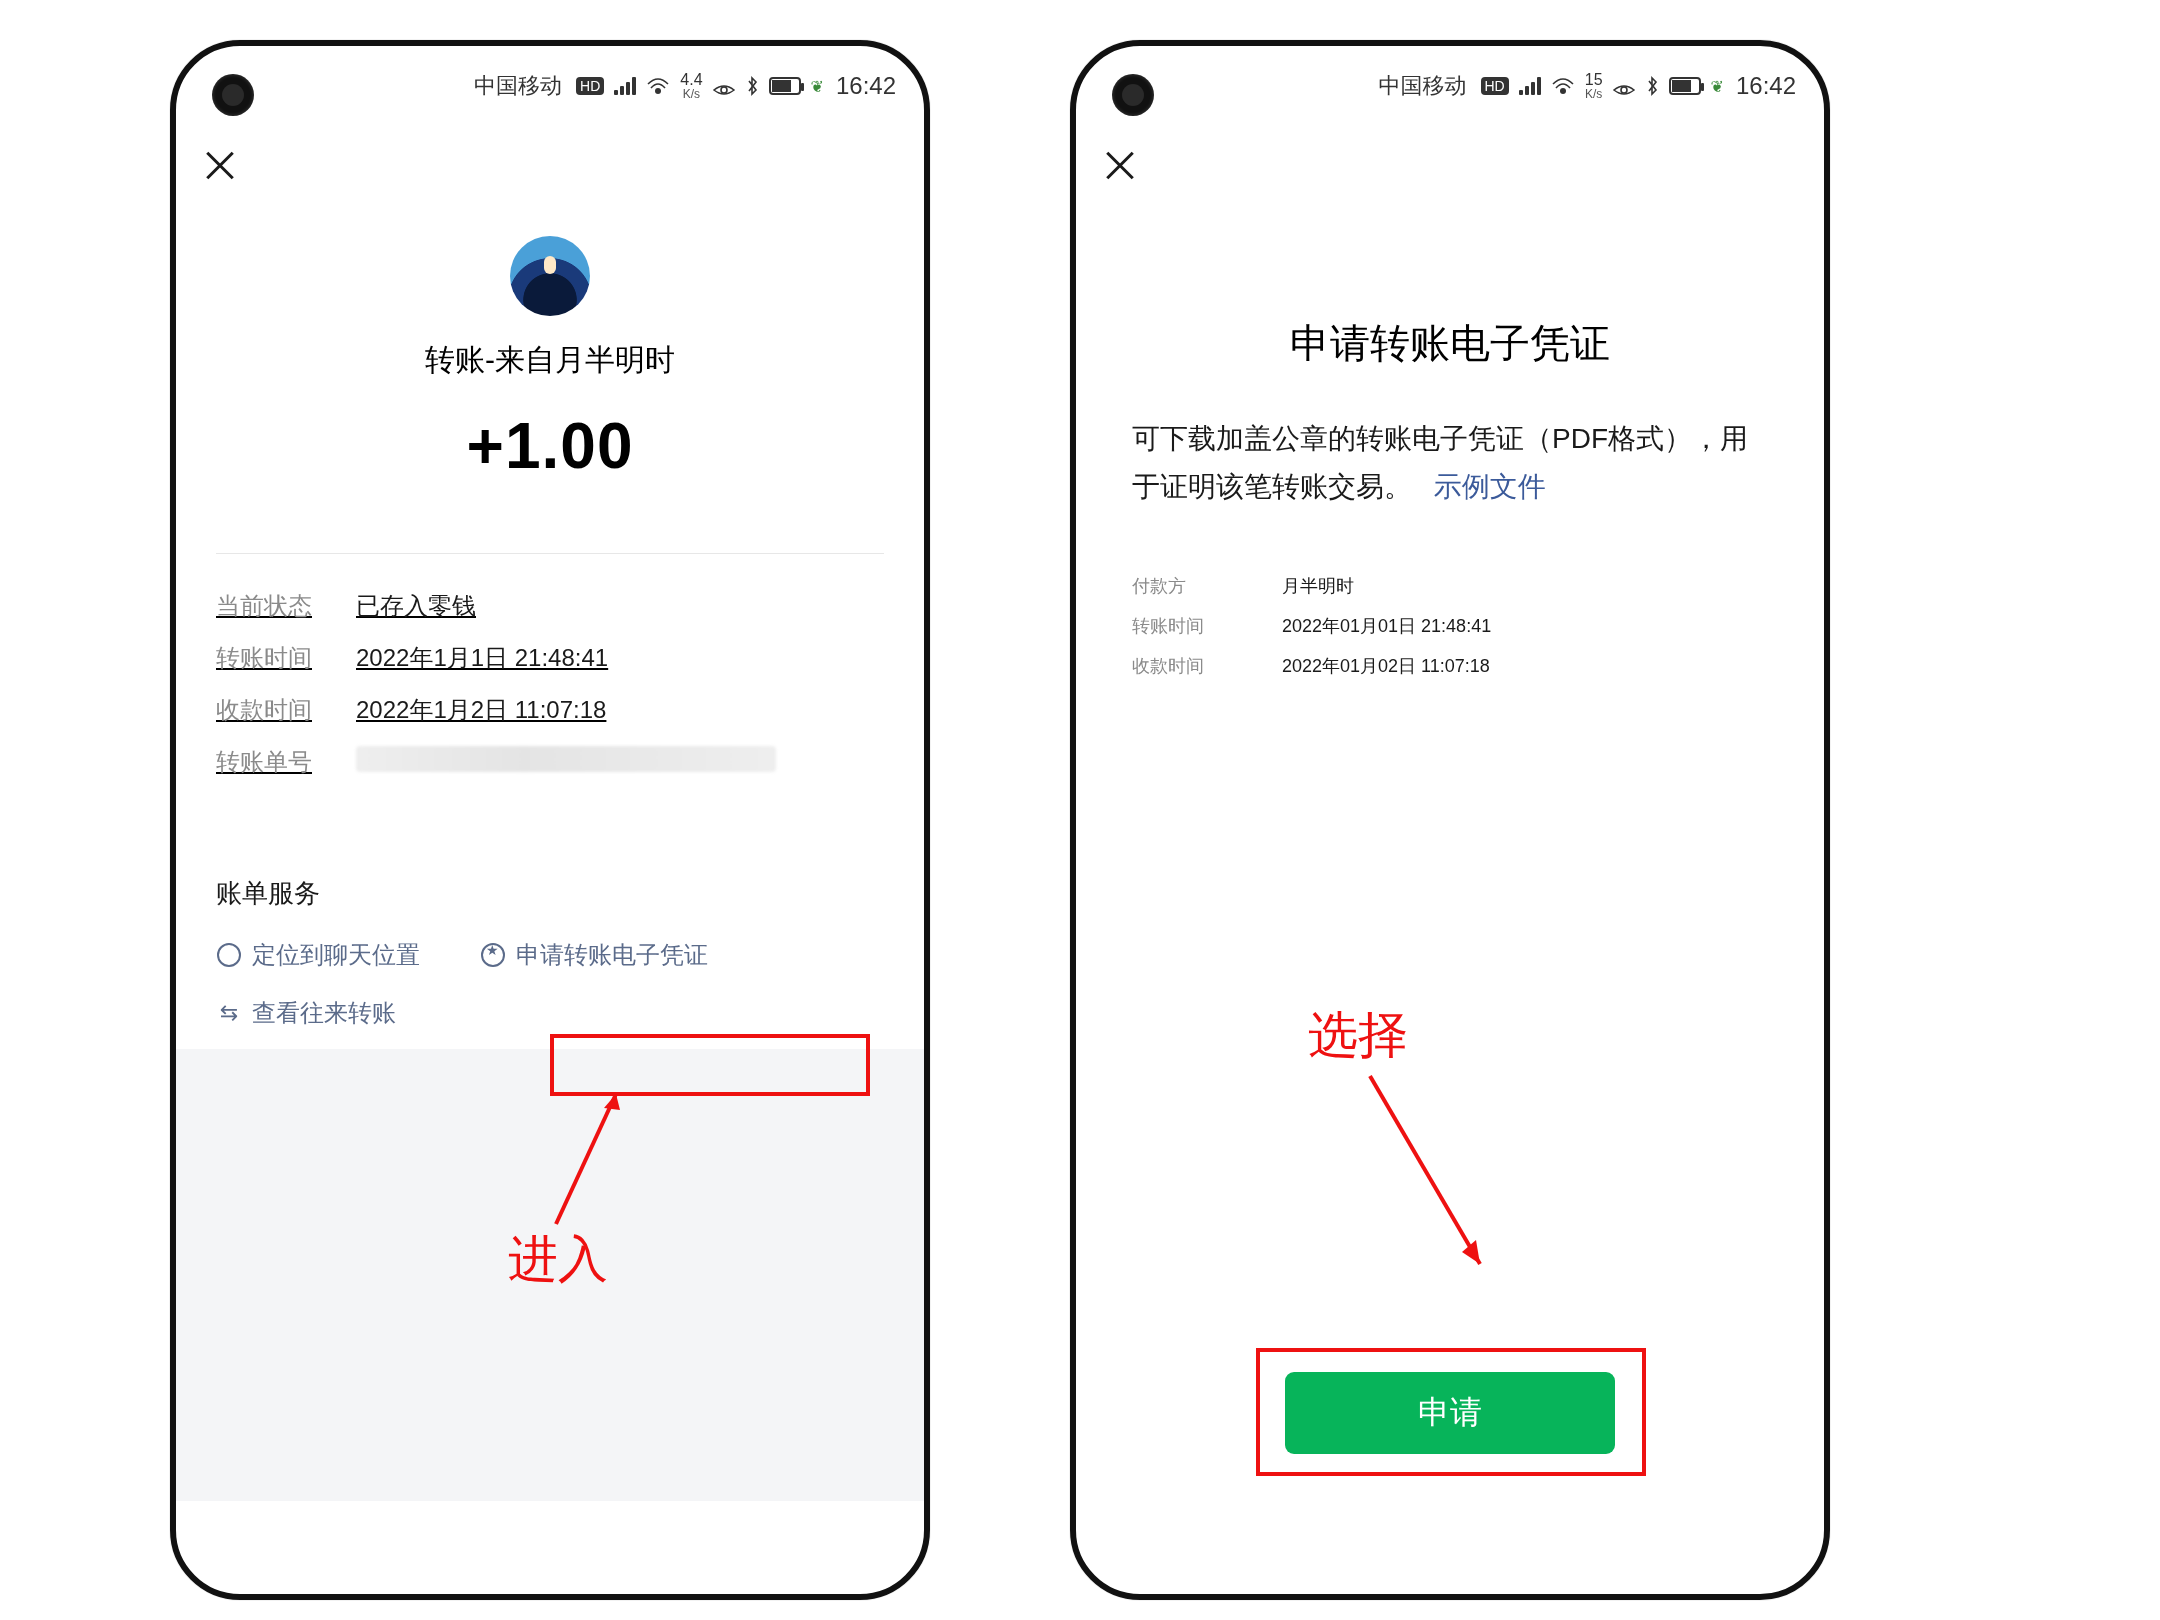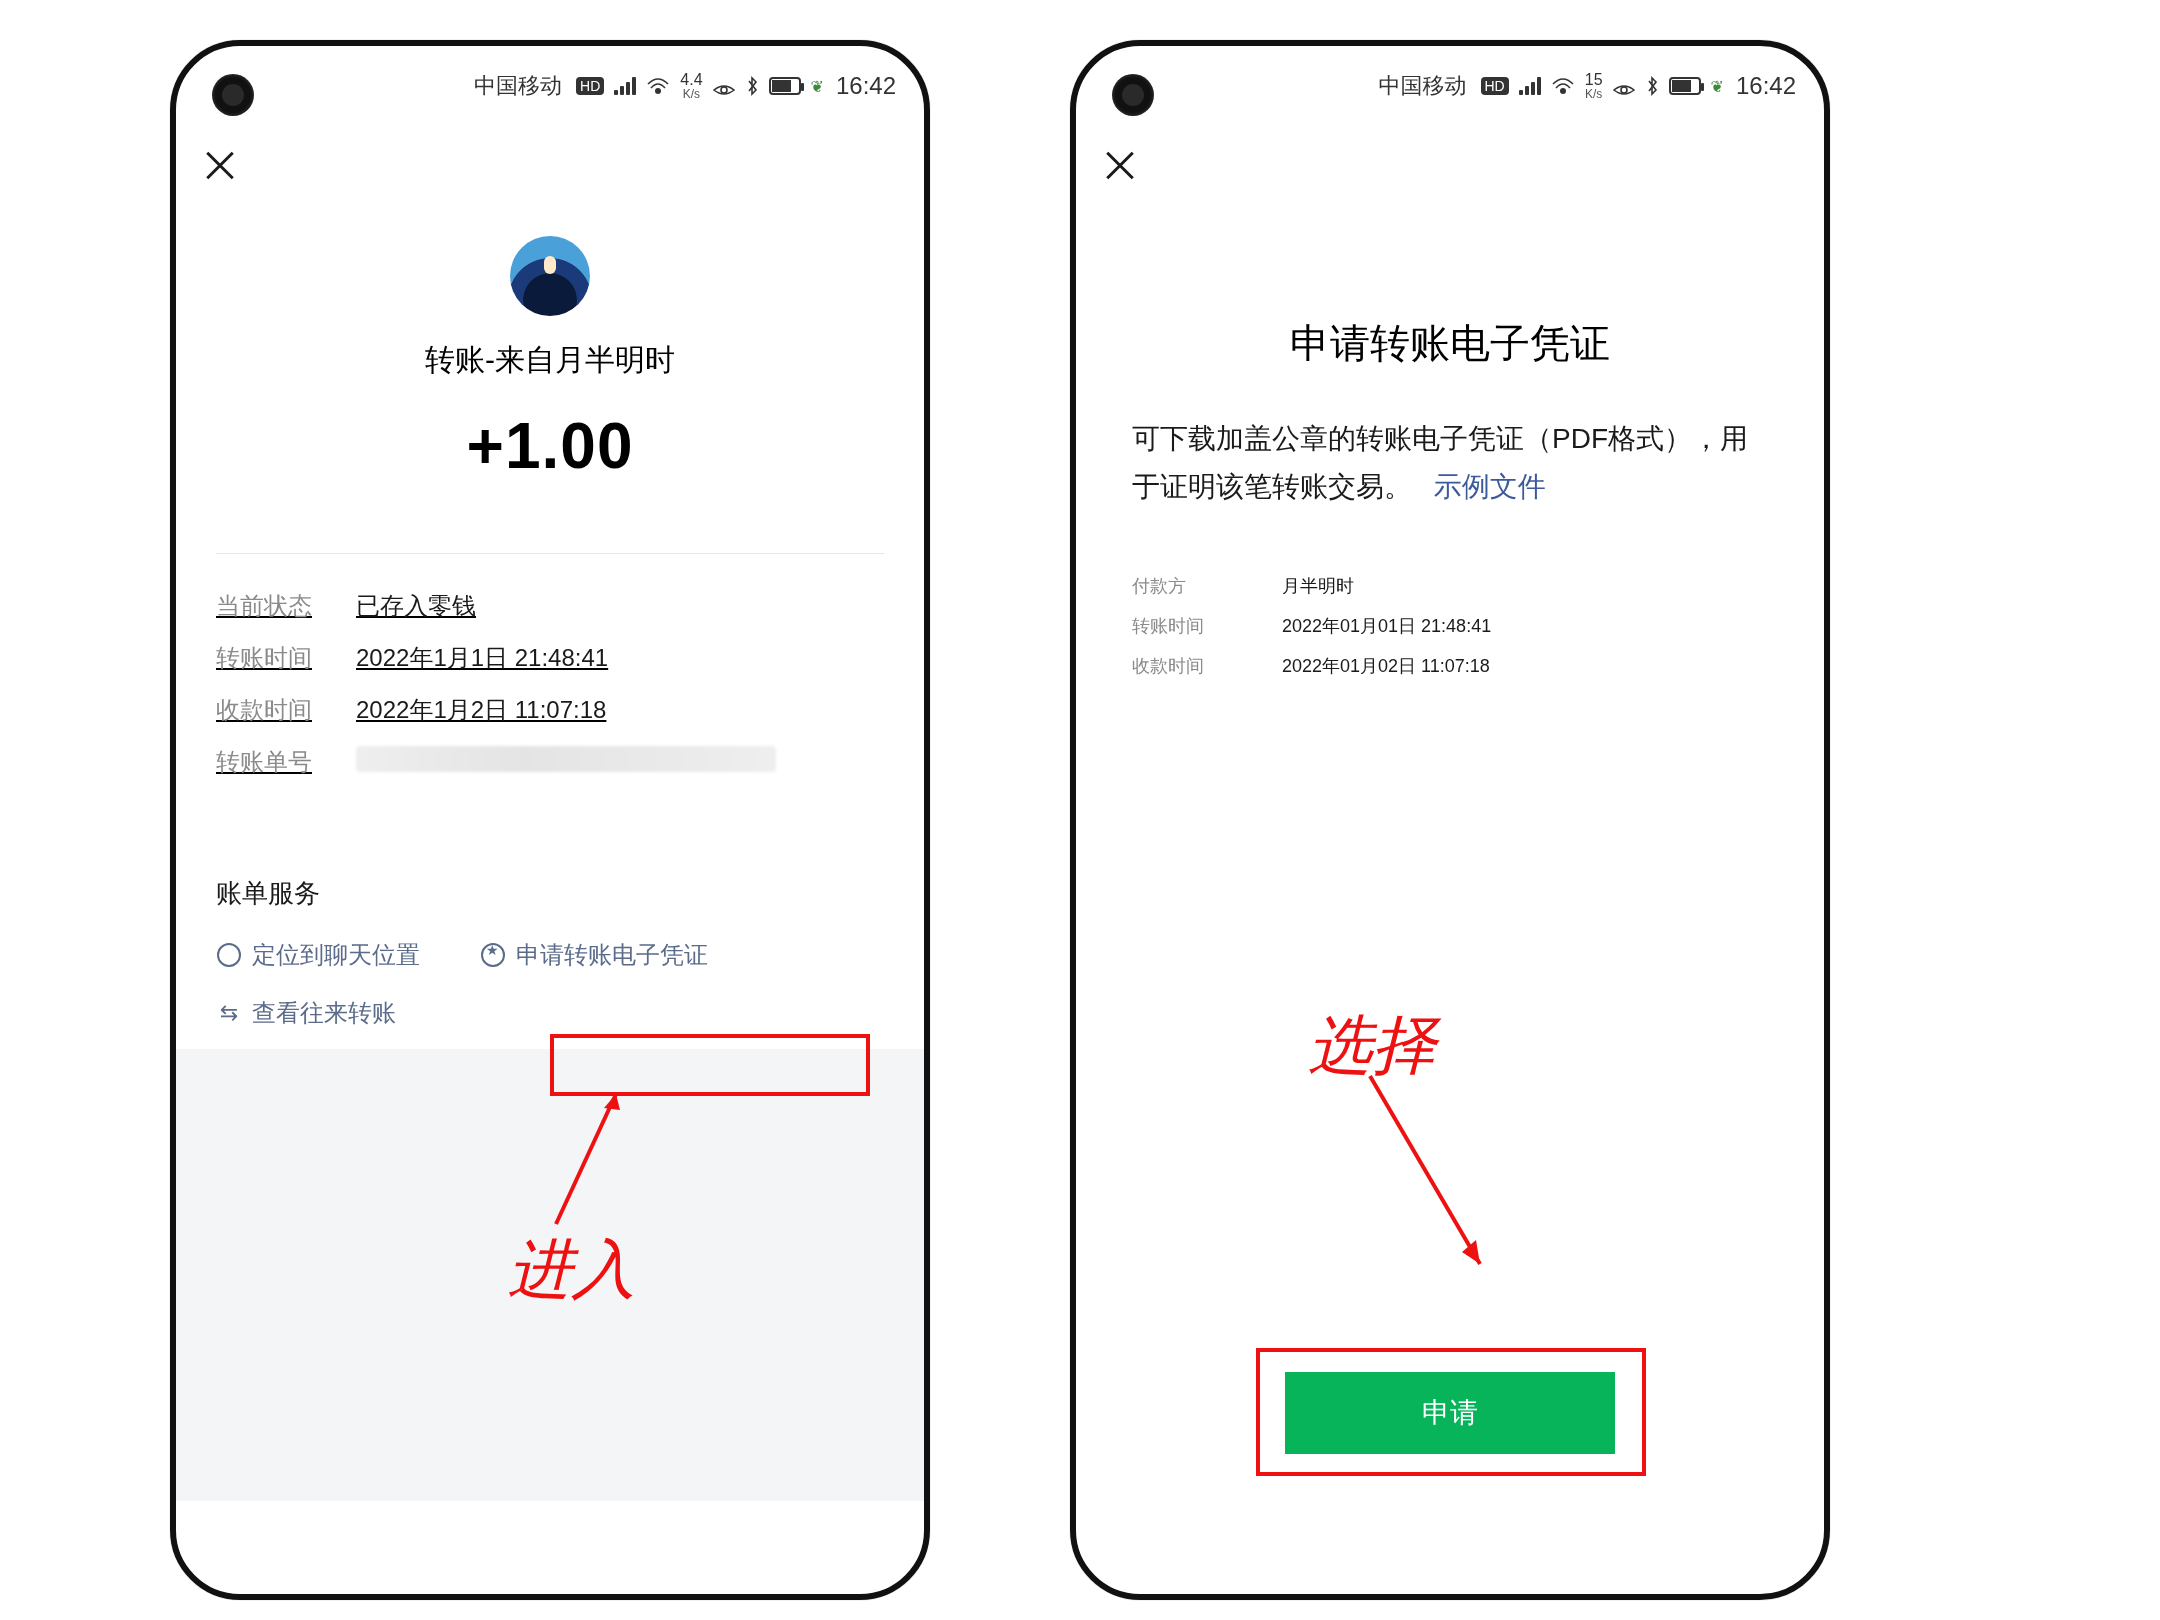--- a/index.html
+++ b/index.html
@@ -186,30 +186,30 @@
     }
     .s2-link { color:#3b5a9a; margin-left:14px; cursor:pointer; }
     .s2-kv { margin-top: 56px; }
     .s2-kv .kv-row { padding: 8px 0; font-size:18px; }
     .s2-kv .kv-label { width: 150px; color:#8a8a8a; }
     .apply-btn {
       position:absolute; left:50%; transform:translateX(-50%);
       bottom: 140px;
       width: 330px; height: 82px;
       background:#07b45a; color:#fff;
-      font-size:28px; border:none; border-radius:0;
+      font-size:32px; border:none; border-radius:9px;
       cursor:pointer;
     }
 
     
     .red-box {
       position:absolute; border:4px solid #e11; pointer-events:none;
     }
     .annot {
-      position:absolute; color:#e11; font-size:64px; font-family:"KaiTi","STKaiti",serif;font-style:italic;
+      position:absolute; color:#e11; font-size:50px; font-family:"KaiTi","STKaiti",serif;
     }
 
     
     .str { stroke:#333; stroke-width:1.6; fill:none; }
   </style>
 </head>
 <body>
 
 <div class="layout">
 

